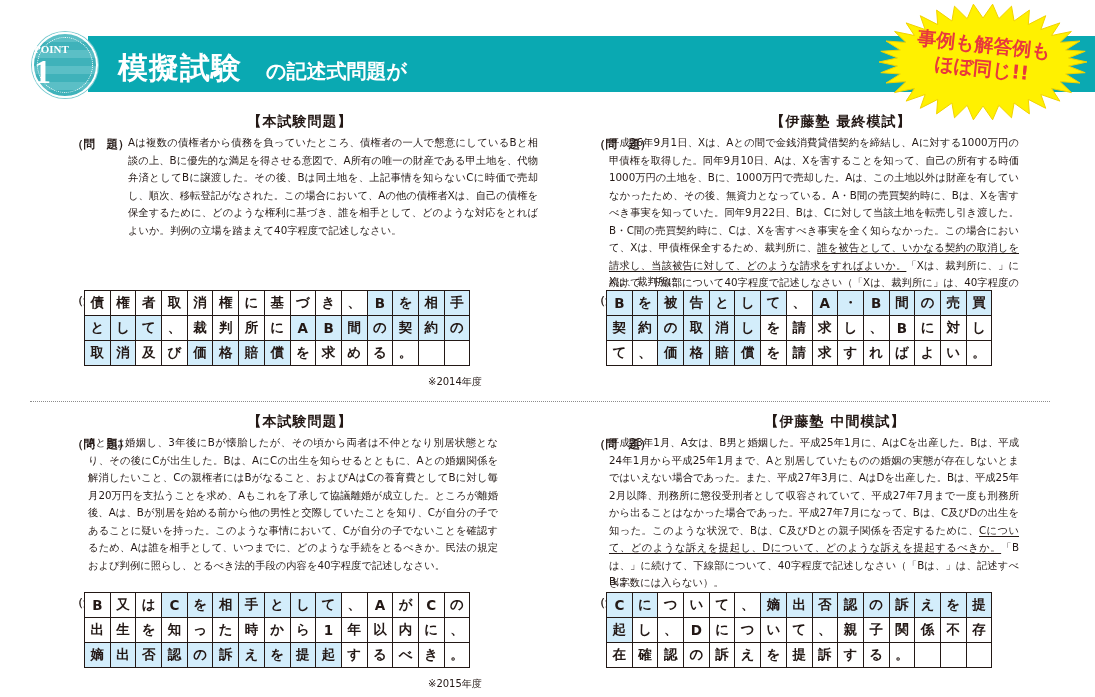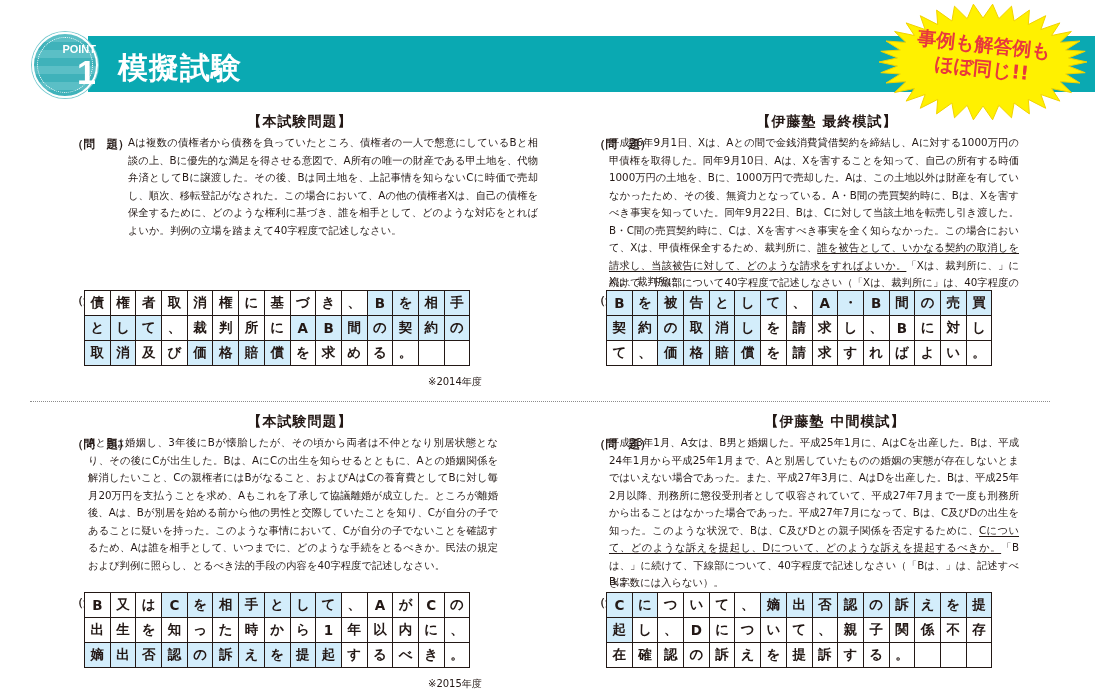--- a/index.html
+++ b/index.html
@@ -18,21 +18,21 @@
   .banner-title .big { font-size: 30px; line-height: 40px; letter-spacing: 1px; }
   .banner-title .small { font-size: 20px; line-height: 34px; }
   .banner-title .hl { font-size: 38px; line-height: 44px; color: #fff200; letter-spacing: 3px; }
 
   .point-badge {
     position: absolute; left: 32px; top: 32px; width: 66px; height: 66px;
     border-radius: 50%;
     background: repeating-linear-gradient(180deg, #5bbfc6 0px, #5bbfc6 8px, #3fb2ba 8px, #3fb2ba 16px);
     border: 2px solid #ffffff;
     box-shadow: 0 0 0 1px #7ccbd0;
-    text-align: right; color: #ffffff; font-family: Liberation Sans, sans-serif;
+    text-align: left; color: #ffffff; font-family: Liberation Serif, serif;
   }
   .point-badge::after {
     content: ""; position: absolute; inset: 3px; border-radius: 50%;
     border: 1.5px dotted #ffffff;
   }
   .point-badge .pt { display: block; font-size: 11px; font-weight: bold; margin-top: 9px; letter-spacing: 0; }
   .point-badge .num { display: block; font-size: 34px; font-weight: bold; line-height: 34px; }
 
   .burst {
     position: absolute; left: 876px; top: 2px; width: 214px; height: 120px;
@@ -80,20 +80,21 @@
 </head>
 <body>
 
 <div class="banner"></div>
 <div class="point-badge">
   <span class="pt">POINT</span>
   <span class="num">1</span>
 </div>
 <div class="banner-title">
   <span class="big">模擬試験</span>
+  <span class="small">の記述式問題が</span>
 </div>
 <div class="burst">
   <svg width="214" height="120" viewBox="0 0 214 120">
     <polygon id="burstPoly" fill="#fff100" stroke="#f2d200" stroke-width="1" points="211.0,60.0 192.6,64.1 209.2,70.7 189.7,72.0 204.0,81.0 184.0,79.6 195.4,90.5 175.6,86.5 183.9,99.1 164.9,92.5 169.7,106.3 152.3,97.4 153.4,111.9 138.1,101.0 135.5,115.8 122.8,103.3 116.6,117.8 107.0,104.0 97.4,117.8 91.2,103.3 78.5,115.8 75.9,101.0 60.6,111.9 61.7,97.4 44.3,106.3 49.1,92.5 30.1,99.1 38.4,86.5 18.6,90.5 30.0,79.6 10.0,81.0 24.3,72.0 4.8,70.7 21.4,64.1 3.0,60.0 21.4,55.9 4.8,49.3 24.3,48.0 10.0,39.0 30.0,40.4 18.6,29.5 38.4,33.5 30.1,20.9 49.1,27.5 44.3,13.7 61.7,22.6 60.6,8.1 75.9,19.0 78.5,4.2 91.2,16.7 97.4,2.2 107.0,16.0 116.6,2.2 122.8,16.7 135.5,4.2 138.1,19.0 153.4,8.1 152.3,22.6 169.7,13.7 164.9,27.5 183.9,20.9 175.6,33.5 195.4,29.5 184.0,40.4 204.0,39.0 189.7,48.0 209.2,49.3 192.6,55.9"></polygon>
   </svg>
   <div class="burst-text">
     <div>事例も解答例も</div>
     <div>ほぼ同じ!!</div>
   </div>
 </div>
@@ -144,21 +145,21 @@
     <div class="cell">を</div>
     <div class="cell">求</div>
     <div class="cell">め</div>
     <div class="cell">る</div>
     <div class="cell">。</div>
     <div class="cell"></div>
     <div class="cell"></div>
   </div>
 <div class="footnote" style="left:428px;top:375px;">※2014年度</div>
 
-<div class="section-heading" style="left:677px;top:113px;width:300px;">【伊藤塾 最終模試】</div>
+<div class="section-heading" style="left:691px;top:113px;width:300px;">【伊藤塾 最終模試】</div>
 <div class="q-label" style="left:552px;top:137px;">（問　題）</div>
 <div class="q-text" style="left:609px;top:134px;width:410px;">平成26年9月1日、Xは、Aとの間で金銭消費貸借契約を締結し、Aに対する1000万円の甲債権を取得した。同年9月10日、Aは、Xを害することを知って、自己の所有する時価1000万円の土地を、Bに、1000万円で売却した。Aは、この土地以外は財産を有していなかったため、その後、無資力となっている。A・B間の売買契約時に、Bは、Xを害すべき事実を知っていた。同年9月22日、Bは、Cに対して当該土地を転売し引き渡した。B・C間の売買契約時に、Cは、Xを害すべき事実を全く知らなかった。この場合において、Xは、甲債権保全するため、裁判所に、<u>誰を被告として、いかなる契約の取消しを請求し、当該被告に対して、どのような請求をすればよいか。</u>「Xは、裁判所に、」に続けて、下線部について40字程度で記述しなさい（「Xは、裁判所に」は、40字程度の字数には入らない）。</div>
 <div class="lead-text" style="left:609px;top:275px;">Xは、裁判所に、</div>
 <div class="q-label" style="left:552px;top:293px;">（解答例）</div>
 <div class="answer-grid" style="left:606px;top:290px;">
     <div class="cell hl">B</div>
     <div class="cell hl">を</div>
     <div class="cell hl">被</div>
     <div class="cell hl">告</div>
     <div class="cell hl">と</div>

